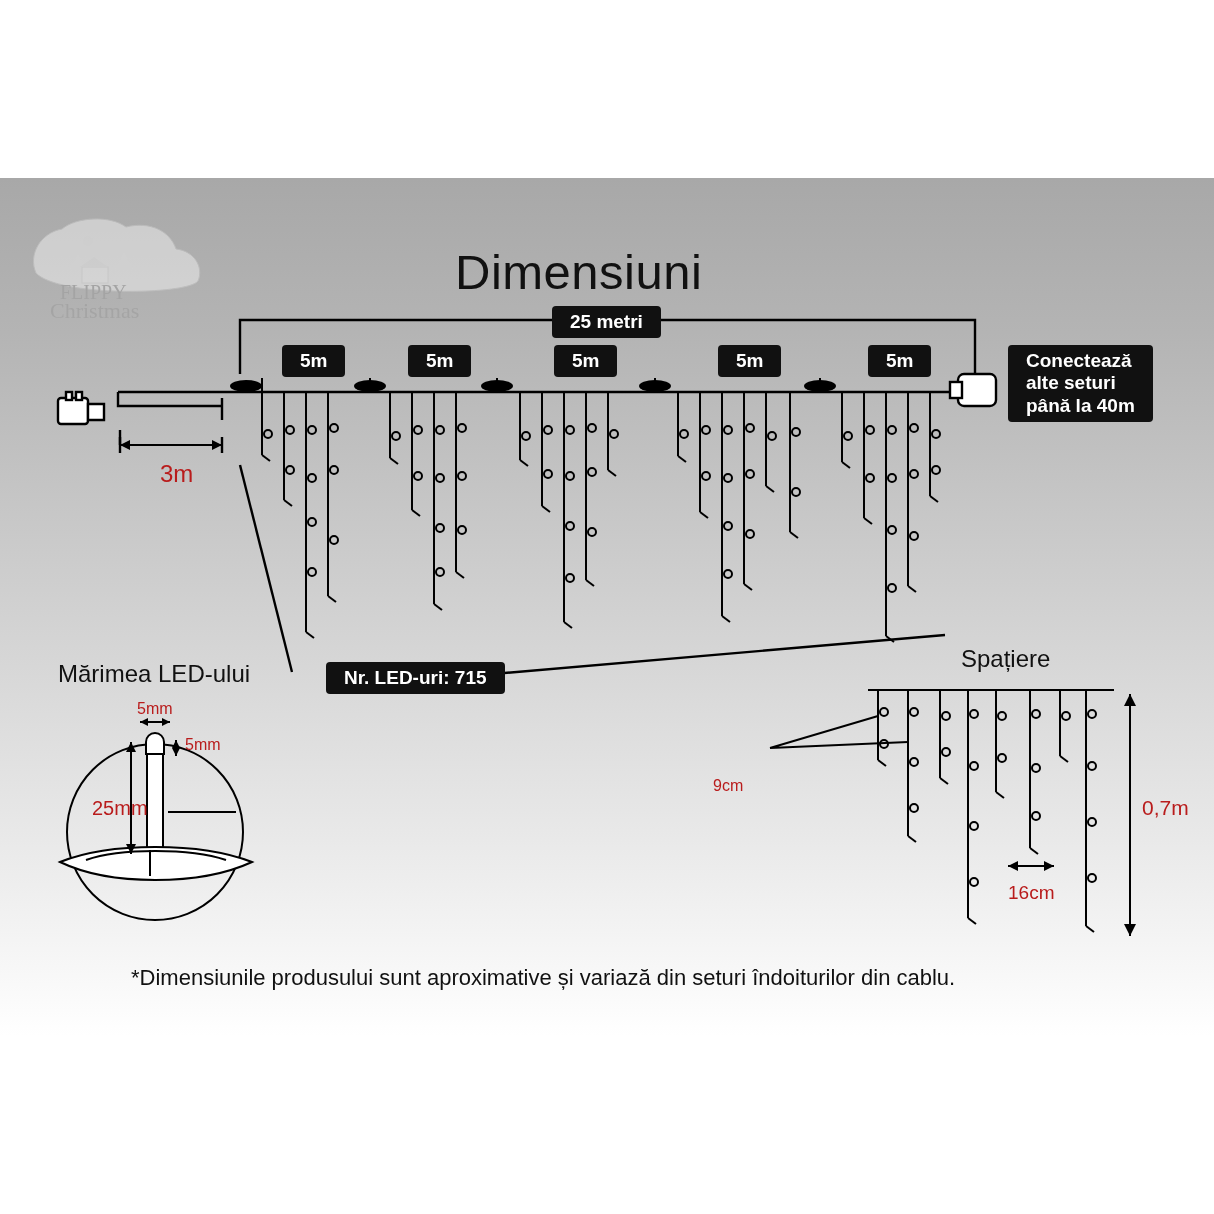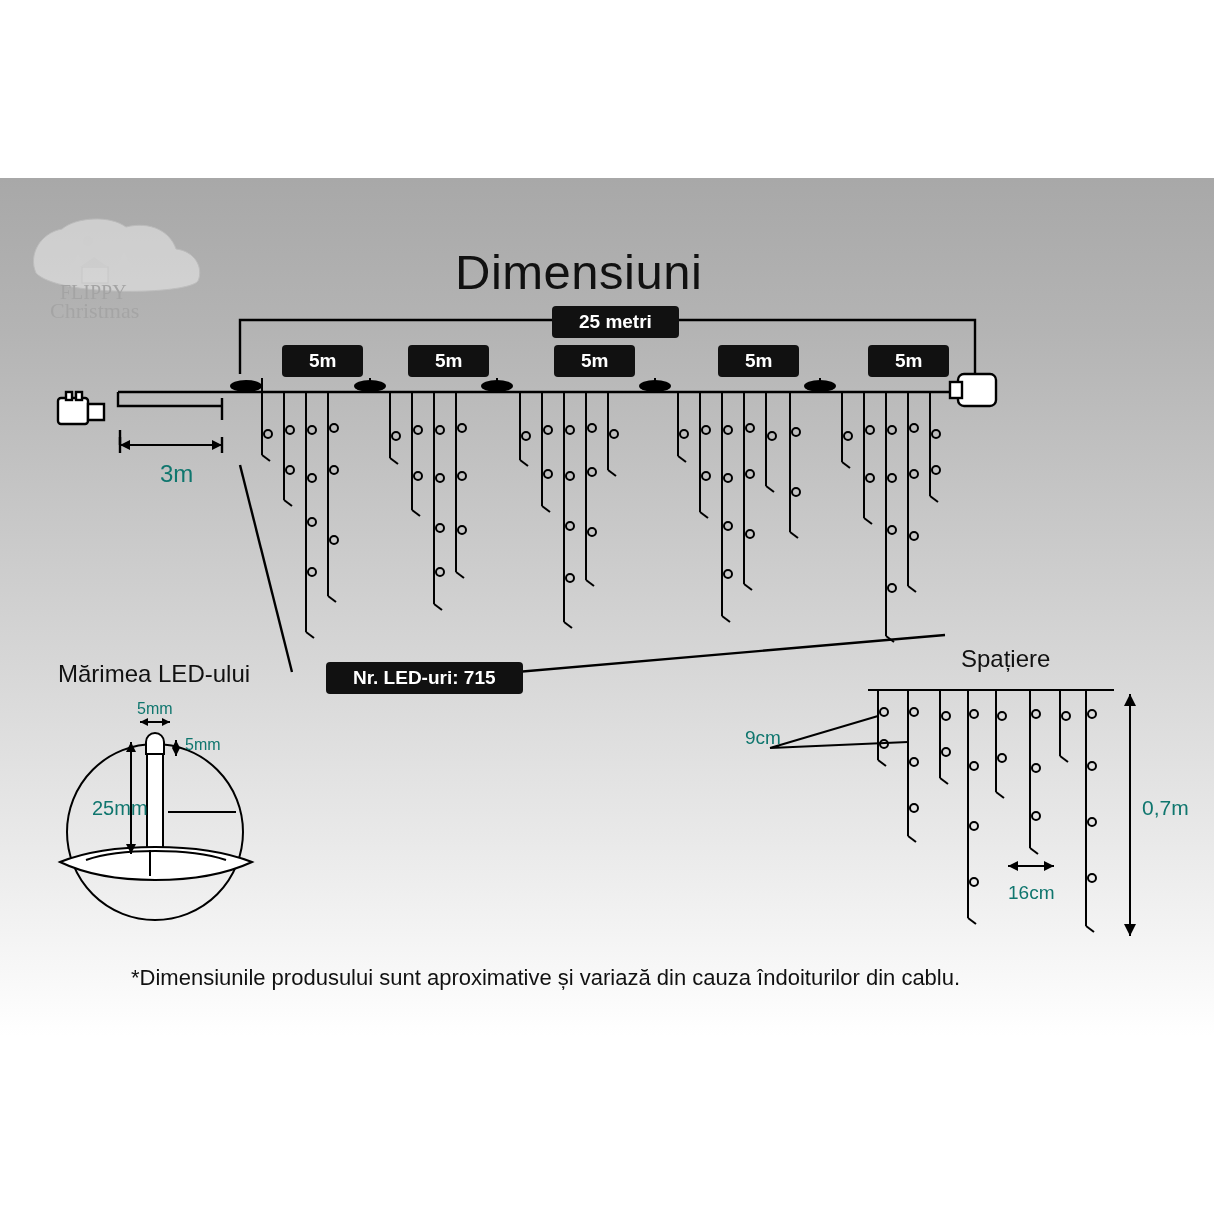--- a/index.html
+++ b/index.html
@@ -1,29 +1,29 @@
 <!DOCTYPE html>
 <html><head>
 <meta charset="utf-8">
 <style>
   html,body{margin:0;padding:0;background:#fff;}
   body{width:1214px;height:1214px;font-family:"Liberation Sans",sans-serif;}
   #stage{position:relative;width:1214px;height:1214px;overflow:hidden;background:#fff;}
   #panel{position:absolute;left:0;top:178px;width:1214px;height:858px;
          background:linear-gradient(180deg,#a8a8a8 0%,#b4b4b4 18%,#cfcfcf 48%,#e8e8e8 76%,#f7f7f7 92%,#ffffff 100%);}
   .lbl{position:absolute;background:#111;color:#fff;border-radius:4px;
-       font-size:19px;font-weight:700;line-height:1.18;padding:5px 27px;white-space:pre-line;}
+       font-size:19px;font-weight:700;line-height:1.18;padding:5px 18px;white-space:pre-line;}
   #title{position:absolute;left:455px;top:244px;font-size:49px;font-weight:400;color:#111;letter-spacing:.5px;}
   svg{position:absolute;left:0;top:0;}
   #logo{position:absolute;left:18px;top:215px;width:250px;height:110px;opacity:.55;}
   .logotext{font-family:"Liberation Serif",serif;}
   #footnote{position:absolute;left:131px;top:965px;font-size:22px;color:#111;}
   #ledsize-title{position:absolute;left:58px;top:660px;font-size:24px;color:#111;}
   #spat-title{position:absolute;left:925px;top:645px;font-size:24px;color:#111;margin-left:36px;}
-  .dim{position:absolute;font-size:18px;color:#0f766e;}
+  .dim{position:absolute;font-size:18px;color:#b91c1c;}
 </style>
 </head>
 <body>
 
 <div id="stage">
   <div id="panel"></div>
 
   <svg id="logo" width="250" height="110" viewBox="0 0 250 110">
     <path d="M18 58 C10 40 22 18 44 14 C58 2 92 0 108 12 C132 6 152 16 158 34 C176 36 186 52 180 66 C170 80 40 82 18 58 Z" fill="#ffffff" opacity="0.75" stroke="#d0d0d0" stroke-width="1"></path>
     <circle cx="70" cy="26" r="5" fill="#e9e9e9"></circle>
@@ -266,26 +266,29 @@
         <path d="M1130 936 l-6 -12 l12 0 z" fill="#000" stroke="none"></path>
     </g>
   </svg>
 
   <div class="lbl" style="left:552px;top:306px;">25 metri</div>
   <div class="lbl" style="left:282px;top:345px;">5m</div>
   <div class="lbl" style="left:408px;top:345px;">5m</div>
   <div class="lbl" style="left:554px;top:345px;">5m</div>
   <div class="lbl" style="left:718px;top:345px;">5m</div>
   <div class="lbl" style="left:868px;top:345px;">5m</div>
+  <div class="lbl" style="left:1008px;top:345px;text-align:left;">Conectează
+alte seturi
+până la 40m</div>
   <div class="lbl" style="left:326px;top:662px;">Nr. LED-uri: 715</div>
 
   <div class="dim" style="left:160px;top:460px;font-size:24px;">3m</div>
   <div class="dim" style="left:137px;top:700px;font-size:16px;">5mm</div>
   <div class="dim" style="left:185px;top:736px;font-size:16px;">5mm</div>
   <div class="dim" style="left:92px;top:797px;font-size:20px;">25mm</div>
-  <div class="dim" style="left:713px;top:727px;font-size:19px;margin-left:32px;">9cm</div>
+  <div class="dim" style="left:713px;top:777px;font-size:16px;">9cm</div>
   <div class="dim" style="left:1008px;top:882px;font-size:19px;">16cm</div>
   <div class="dim" style="left:1142px;top:796px;font-size:21px;">0,7m</div>
 
   <div id="ledsize-title">Mărimea LED-ului</div>
   <div id="spat-title">Spațiere</div>
-  <div id="footnote">*Dimensiunile produsului sunt aproximative și variază din cauza îndoiturilor din cablu.</div>
+  <div id="footnote">*Dimensiunile produsului sunt aproximative și variază din seturi îndoiturilor din cablu.</div>
 </div>
 
 </body></html>

